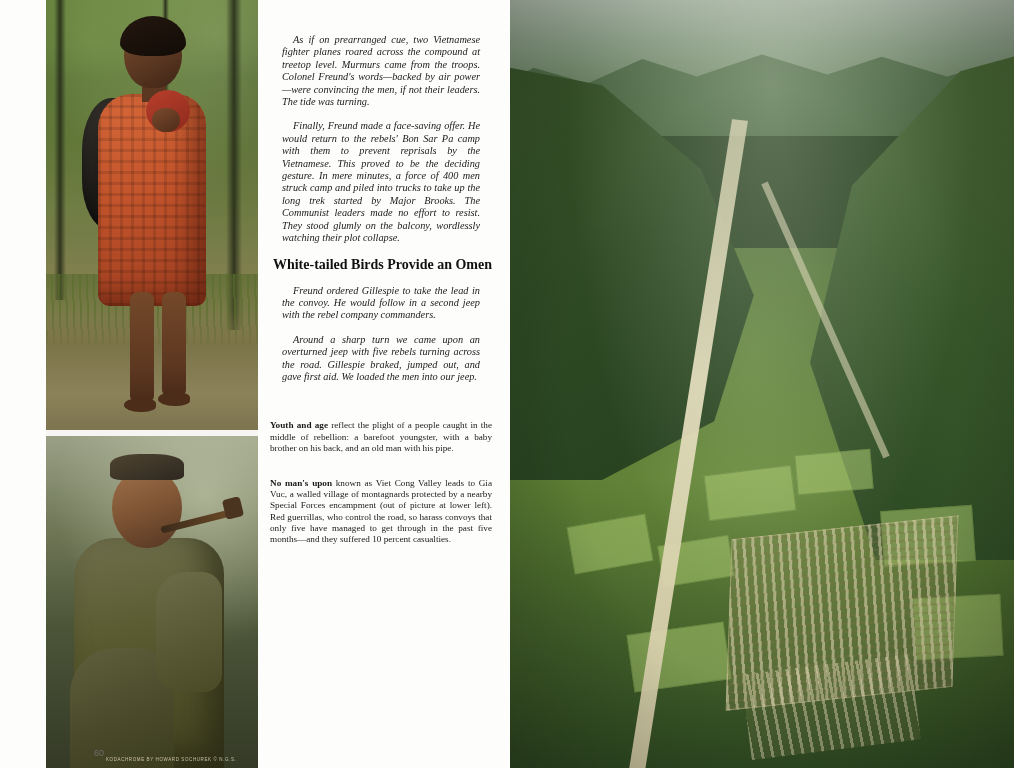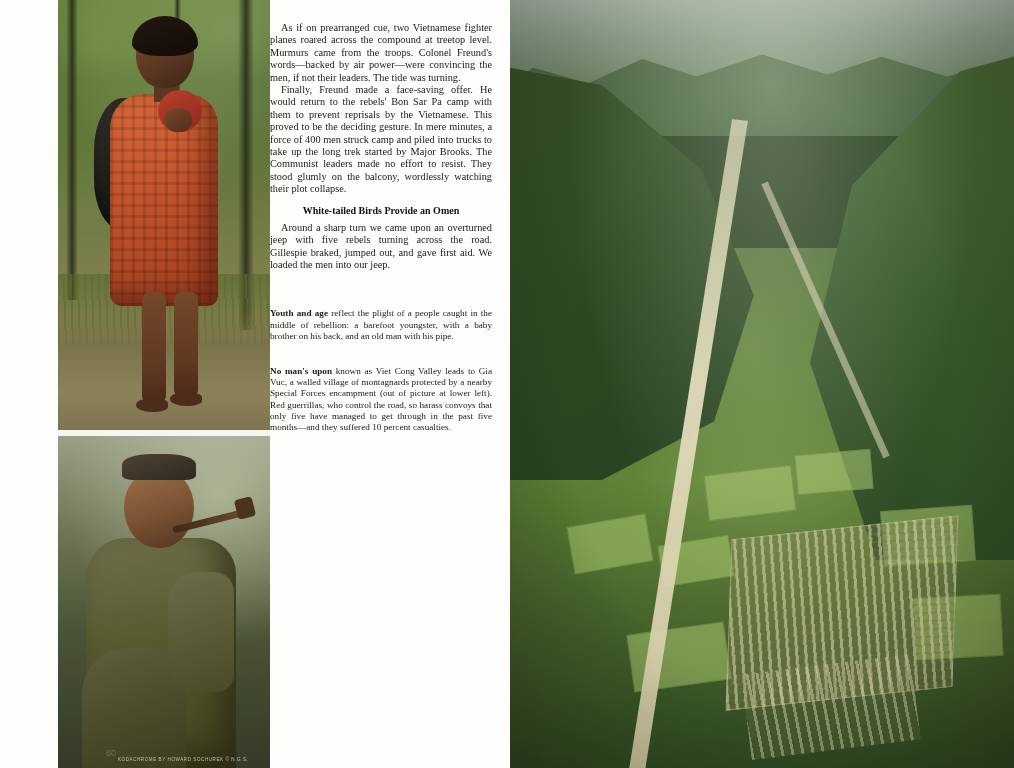--- a/index.html
+++ b/index.html
@@ -12,21 +12,21 @@
     width: 1014px;
     height: 768px;
     background: #fdfdfb;
     overflow: hidden;
     font-family: "Liberation Serif", serif;
   }
 
   
   .photo-col {
     position: absolute;
-    left: 58px;
+    left: 46px;
     top: 0;
     width: 212px;
     height: 768px;
     background: #f6f5f1;
   }
 
   .photo-top {
     position: absolute;
     left: 0;
     top: 0;
@@ -240,35 +240,36 @@
 
   
   .text-col {
     position: absolute;
     left: 270px;
     top: 22px;
     width: 222px;
     height: 730px;
   }
   .body-text p {
-    margin: 0;
+    margin: 12px;
     font-size: 10.3px;
     line-height: 12.4px;
     text-align: justify;
     color: #19191a;
     text-indent: 11px;
     hyphens: auto;
+    font-style: italic;
   }
   .body-text p.first { text-indent: 11px; }
   .subhead {
     margin: 9px 0 6px 0;
     font-family: "Liberation Serif", serif;
     font-weight: bold;
-    font-size: 10px;
-    text-align: center;
+    font-size: 14px;
+    text-align: right;
     color: #111;
   }
   .caption {
     margin-top: 37px;
     font-size: 9.2px;
     line-height: 11.2px;
     text-align: justify;
     color: #1a1a1a;
   }
   .caption b { font-weight: bold; }
@@ -428,20 +429,21 @@
 
     <div class="folio">60</div>
     <div class="credit-line">KODACHROME BY HOWARD SOCHUREK © N.G.S.</div>
   </div>
 
   <div class="text-col">
     <div class="body-text">
       <p class="first">As if on prearranged cue, two Vietnamese fighter planes roared across the compound at treetop level. Murmurs came from the troops. Colonel Freund's words—backed by air power—were convincing the men, if not their leaders. The tide was turning.</p>
       <p>Finally, Freund made a face-saving offer. He would return to the rebels' Bon Sar Pa camp with them to prevent reprisals by the Vietnamese. This proved to be the deciding gesture. In mere minutes, a force of 400 men struck camp and piled into trucks to take up the long trek started by Major Brooks. The Communist leaders made no effort to resist. They stood glumly on the balcony, wordlessly watching their plot collapse.</p>
       <div class="subhead">White-tailed Birds Provide an Omen</div>
+      <p>Freund ordered Gillespie to take the lead in the convoy. He would follow in a second jeep with the rebel company commanders.</p>
       <p>Around a sharp turn we came upon an overturned jeep with five rebels turning across the road. Gillespie braked, jumped out, and gave first aid. We loaded the men into our jeep.</p>
     </div>
 
     <div class="caption">
       <p><b>Youth and age</b><span> reflect the plight of a people caught in the middle of rebellion: a barefoot youngster, with a baby brother on his back, and an old man with his pipe.</span></p>
     </div>
 
     <div class="caption second">
       <p><b>No man's upon</b><span> known as Viet Cong Valley leads to Gia Vuc, a walled village of montagnards protected by a nearby Special Forces encampment (out of picture at lower left). Red guerrillas, who control the road, so harass convoys that only five have managed to get through in the past five months—and they suffered 10 percent casualties.</span></p>
     </div>

